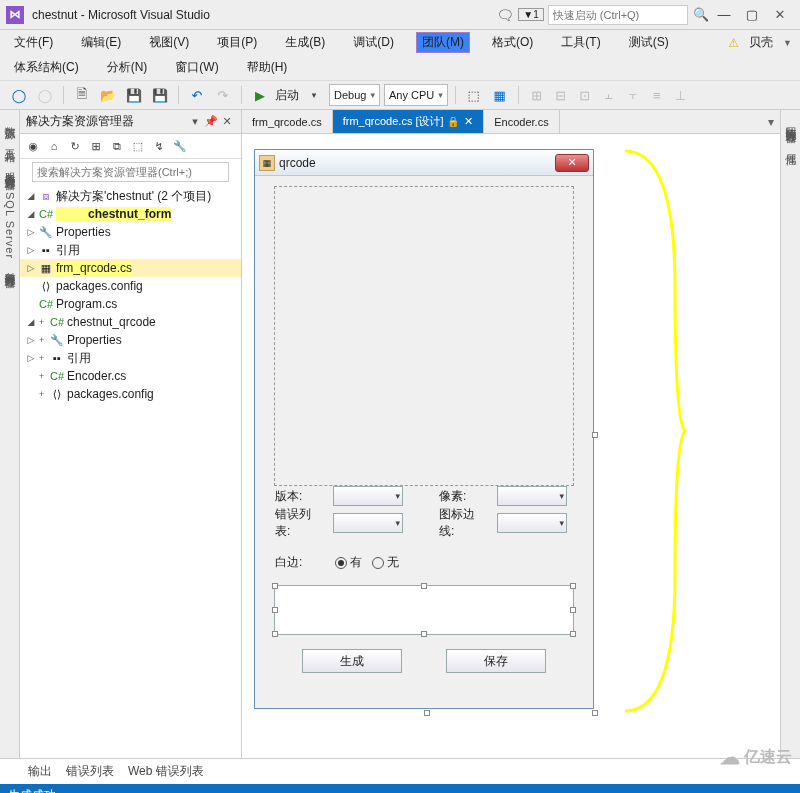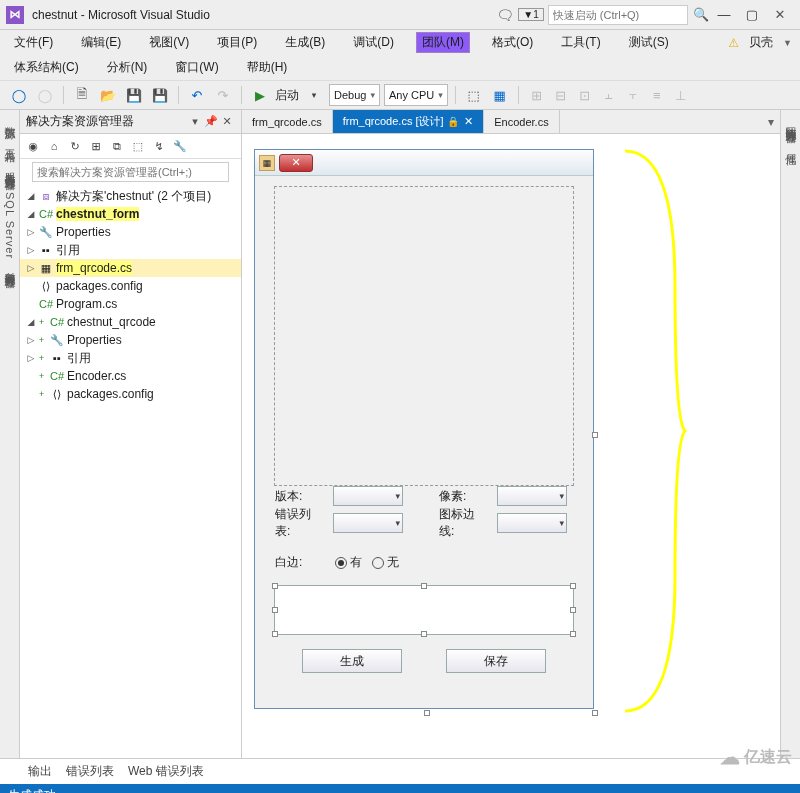--- a/index.html
+++ b/index.html
@@ -13,21 +13,21 @@
 .titlebar .ql { display: flex; align-items: center; gap: 4px; }
 .titlebar .ql .badge { border: 1px solid #999; padding: 0 4px; font-size: 10px; }
 .titlebar .ql input { width: 140px; height: 20px; border: 1px solid #ccc; padding: 0 4px; font-size: 11px; }
 .titlebar .search-icon { color: #555; font-size: 13px; margin-left: 2px; }
 .titlebar .winbtn { width: 28px; height: 22px; display: inline-flex; align-items: center; justify-content: center; color: #333; font-size: 13px; }
 .titlebar .winbtn.close { color: #555; }
 
 
 .menurow { display: flex; align-items: center; padding: 2px 8px; gap: 16px; background: #eee; font-size: 12px; }
 .menurow .menuitem { padding: 2px 6px; cursor: default; }
-.menurow .menuitem.active { background: #8b5cf6; border: 1px solid #a67cc2; padding: 1px 5px; }
+.menurow .menuitem.active { background: #3b82f6; border: 1px solid #a67cc2; padding: 1px 5px; }
 .menurow .right { margin-left: auto; display: flex; align-items: center; gap: 4px; }
 
 
 .toolbar { display: flex; align-items: center; padding: 3px 8px; gap: 4px; background: #eee; border-top: 1px solid #ddd; border-bottom: 1px solid #ccc; }
 .tbtn { width: 22px; height: 22px; display: inline-flex; align-items: center; justify-content: center; color: #444; font-size: 13px; }
 .tbtn.blue { color: #0066cc; }
 .tbtn.green { color: #2a8a2a; }
 .tdrop { height: 22px; border: 1px solid #bbb; background: #fff; padding: 0 4px; display: flex; align-items: center; gap: 4px; font-size: 11px; }
 .tdrop .chev { font-size: 9px; color: #666; }
 .sep { width: 1px; height: 18px; background: #ccc; margin: 0 3px; }
@@ -47,21 +47,21 @@
 .solexp-head .hbtn { width: 16px; height: 16px; display: inline-flex; align-items: center; justify-content: center; font-size: 11px; color: #555; }
 .solexp-tools { display: flex; gap: 3px; padding: 3px 4px; border-bottom: 1px solid #ddd; }
 .solexp-tools .stbn { width: 18px; height: 18px; display: inline-flex; align-items: center; justify-content: center; font-size: 11px; color: #444; }
 .solexp-search { padding: 3px 12px; }
 .solexp-search input { width: 100%; height: 20px; border: 1px solid #ccc; padding: 0 4px; font-size: 11px; }
 .tree { flex: 1; overflow: auto; padding: 2px 0; }
 .tree .node { display: flex; align-items: center; height: 18px; padding-left: 6px; gap: 3px; white-space: nowrap; }
 .tree .node .arrow { width: 10px; font-size: 9px; color: #555; text-align: center; }
 .tree .node .icon { width: 14px; font-size: 11px; text-align: center; }
 .tree .node .label { font-size: 12px; }
-.tree .node.bold .label { font-weight: bold; }
+.tree .node.bold .label { font-weight: bold; padding-left: 32px; }
 .tree .hl { background: #ffff80; }
 .tree .sel { background: #fff2b8; }
 .pad1 { padding-left: 18px; }
 .pad2 { padding-left: 34px; }
 .git-plus { color: #2a8a2a; font-size: 9px; width: 8px; }
 
 
 .editor { flex: 1; display: flex; flex-direction: column; position: relative; }
 .tabs { display: flex; background: #eee; height: 24px; border-bottom: 1px solid #ccc; align-items: stretch; }
 .tab { padding: 0 10px; display: flex; align-items: center; gap: 4px; border-right: 1px solid #ccc; font-size: 11px; cursor: default; }
@@ -298,20 +298,21 @@
       <div class="tab">
           <span>Encoder.cs</span>
         </div>
       <div class="tabend">▾</div>
     </div>
     <div class="canvas">
       <div class="designer">
         <div class="form-window">
           <div class="form-titlebar">
             <span class="ficon">▦</span>
+            <span class="ftitle">qrcode</span>
             <span class="fclose">✕</span>
           </div>
           <div class="form-body">
             <div class="pic"></div>
             <div class="form-row">
               <span class="lbl">版本:</span>
               <div class="combo">
                   <span class="chev">▾</span>
                 </div>
               <span class="gap"></span>

